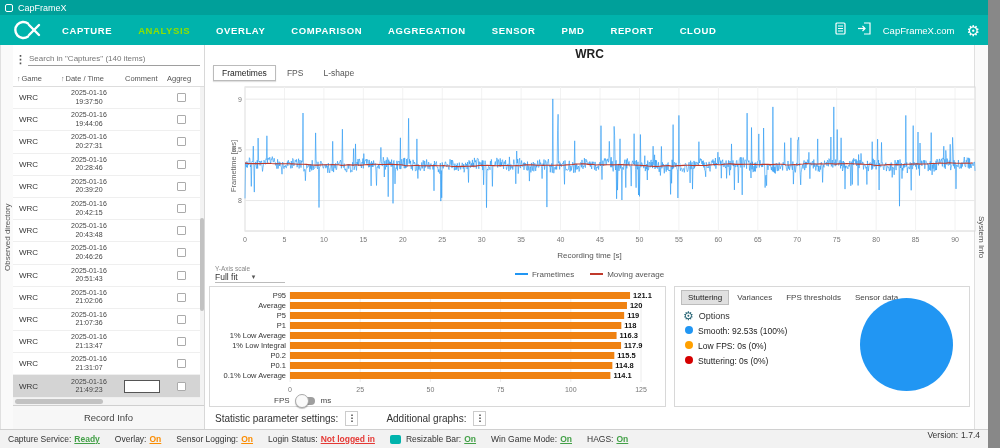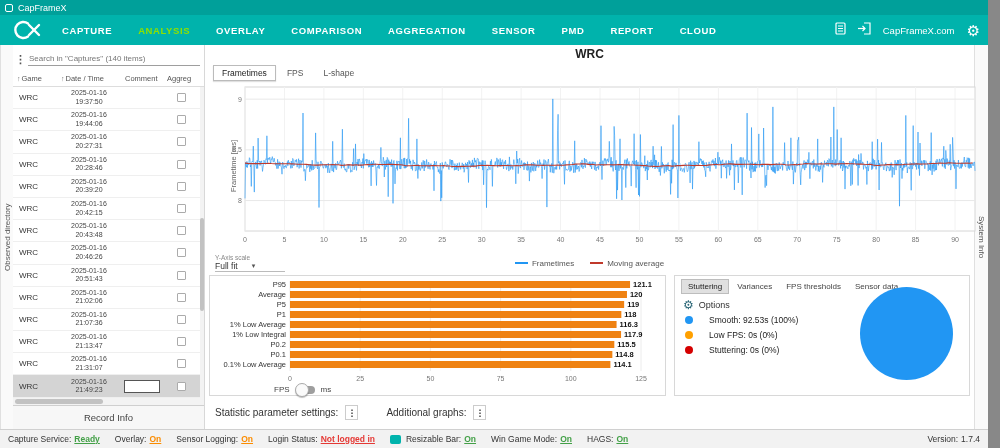--- a/index.html
+++ b/index.html
@@ -72,35 +72,35 @@
   .lower { flex:0 0 118px; display:flex; gap:8px; }
   .bar-chart-wrap { flex:0 0 457px; border:1px solid #d8d8d8; padding:1px 2px; }
   .fps-ms-row { display:flex; align-items:center; gap:6px; font-size:8px; color:#444; margin-left:62px; }
   .stutter-panel { flex:1 1 auto; border:1px solid #d8d8d8; position:relative; padding:3px 6px; }
   .stutter-tabs { display:flex; gap:2px; align-items:center; }
   .stab { font-size:8px; color:#444; padding:2px 6px; cursor:pointer; }
   .stab.active { background:#e0e0e0; border:1px solid #bdbdbd; color:#222; }
   .options-row { display:flex; align-items:center; gap:5px; margin:5px 0 4px 2px; font-size:9px; color:#333; cursor:pointer; }
   .gear-dark { font-size:12px; color:#2b6777; line-height:1; }
   .stutter-legend { display:flex; flex-direction:column; gap:5px; margin-left:4px; }
-  .sl-item { display:flex; align-items:center; gap:16px; font-size:8.5px; color:#222; }
+  .sl-item { display:flex; gap:5px; font-size:8.5px; color:#222; }
   .sl-dot { width:8px; height:8px; border-radius:50%; display:inline-block; }
   .pie { position:absolute; right:16px; top:11px; width:93px; height:93px; border-radius:50%; }
 
   .controls-row { flex:1 1 auto; display:flex; align-items:center; padding:0 6px; gap:7px; }
   .ctl-label { font-size:10px; color:#333; }
   .kebab-box { width:13px; height:15px; border:1px solid #ccc; background:#fff; color:#333; font-size:9px; font-weight:bold; display:flex; align-items:center; justify-content:center; cursor:pointer; }
   .ctl-gap { width:14px; }
   .toggles { margin-left:auto; display:flex; align-items:center; gap:8px; }
   .toggle-group { display:flex; align-items:center; gap:4px; }
   .toggle { width:19px; height:8px; border-radius:4px; background:#9e9e9e; position:relative; display:inline-block; cursor:pointer; }
   .toggle::after { content:""; position:absolute; left:-1px; top:-2.5px; width:12px; height:12px; border-radius:50%; background:#fafafa; border:1px solid #aaa; box-shadow:0 1px 1px rgba(0,0,0,.25); }
 
   
-  .statusbar { flex:0 0 19px; background:#f2f2f2; border-top:1px solid #d0d0d0; display:flex; align-items:center; font-size:8.5px; color:#333; padding:0 8px; }
+  .statusbar { flex:0 0 19px; background:#f2f2f2; border-top:1px solid #d0d0d0; display:flex; font-size:8.5px; color:#333; padding:0 8px; }
   .status-left { display:flex; align-items:center; gap:15px; }
   .st-item { display:flex; align-items:center; gap:3px; white-space:nowrap; }
   .st-value { font-weight:bold;text-decoration:underline; }
   .cx-chip { width:11px; height:9px; background:#00b3ac; border-radius:2px; display:inline-block; margin-right:2px; }
   .status-right { margin-left:auto; display:flex; gap:3px; white-space:nowrap; }
 
   svg text { font-family:"Liberation Sans", sans-serif; }
 </style>
 </head>
 <body>
@@ -387,20 +387,21 @@
             <line x1="22" y1="119.57746478873239" x2="752" y2="119.57746478873239" stroke="#e8e8e8"></line>
             <text x="19" y="122.07746478873239" font-size="7" fill="#777" text-anchor="end">8</text>
             <line x1="22" y1="68.87323943661968" x2="752" y2="68.87323943661968" stroke="#e8e8e8"></line>
             <text x="19" y="71.37323943661968" font-size="7" fill="#777" text-anchor="end">8.5</text>
             <line x1="22" y1="18.169014084506976" x2="752" y2="18.169014084506976" stroke="#e8e8e8"></line>
             <text x="19" y="20.669014084506976" font-size="7" fill="#777" text-anchor="end">9</text>
             <polyline points="22.0,117.4 22.5,81.6 23.0,84.6 23.5,86.2 23.9,80.4 24.4,86.6 24.9,82.3 25.4,83.8 25.9,81.8 26.4,76.7 26.9,77.8 27.4,85.9 27.8,84.2 28.3,105.4 28.8,81.3 29.3,80.0 29.8,80.7 30.3,65.1 30.8,84.0 31.3,111.1 31.7,84.2 32.2,83.3 32.7,80.9 33.2,85.3 33.7,87.6 34.2,79.2 34.7,87.5 35.1,57.1 35.6,79.7 36.1,80.9 36.6,80.0 37.1,84.5 37.6,80.5 38.1,81.2 38.6,79.8 39.0,84.4 39.5,90.4 40.0,86.7 40.5,84.1 41.0,79.2 41.5,80.7 42.0,82.5 42.5,83.3 42.9,77.8 43.4,78.5 43.9,54.8 44.4,81.8 44.9,77.1 45.4,77.0 45.9,78.7 46.3,78.2 46.8,76.2 47.3,80.8 47.8,82.5 48.3,77.7 48.8,78.5 49.3,75.6 49.8,78.4 50.2,81.2 50.7,80.2 51.2,77.2 51.7,80.7 52.2,81.1 52.7,84.4 53.2,82.0 53.7,87.5 54.1,87.5 54.6,78.3 55.1,87.6 55.6,84.0 56.1,80.6 56.6,85.0 57.1,81.4 57.6,83.6 58.0,85.2 58.5,86.7 59.0,93.2 59.5,81.0 60.0,81.7 60.5,86.5 61.0,87.7 61.4,85.2 61.9,86.0 62.4,84.3 62.9,86.5 63.4,86.9 63.9,83.7 64.4,80.5 64.9,84.8 65.3,79.1 65.8,82.0 66.3,81.3 66.8,82.1 67.3,84.4 67.8,87.4 68.3,80.0 68.8,84.5 69.2,87.1 69.7,77.4 70.2,78.3 70.7,85.0 71.2,84.3 71.7,83.0 72.2,78.9 72.6,79.4 73.1,80.9 73.6,78.4 74.1,86.2 74.6,82.8 75.1,82.0 75.6,77.7 76.1,87.5 76.5,83.0 77.0,79.0 77.5,83.5 78.0,86.6 78.5,79.7 79.0,81.4 79.5,80.4 80.0,32.0 80.4,82.6 80.9,90.3 81.4,88.4 81.9,88.6 82.4,99.7 82.9,88.8 83.4,87.6 83.8,84.1 84.3,86.3 84.8,86.4 85.3,85.6 85.8,83.0 86.3,83.7 86.8,90.9 87.3,83.1 87.7,87.7 88.2,83.5 88.7,89.4 89.2,79.2 89.7,87.1 90.2,89.0 90.7,84.8 91.2,87.6 91.6,87.3 92.1,86.8 92.6,51.9 93.1,78.6 93.6,82.4 94.1,86.9 94.6,87.9 95.0,80.8 95.5,88.1 96.0,126.5 96.5,86.1 97.0,86.1 97.5,80.6 98.0,80.0 98.5,82.0 98.9,83.0 99.4,82.7 99.9,86.2 100.4,87.3 100.9,85.6 101.4,83.9 101.9,83.7 102.4,83.7 102.8,87.2 103.3,83.2 103.8,86.2 104.3,85.2 104.8,91.8 105.3,82.1 105.8,87.0 106.2,89.2 106.7,91.9 107.2,87.6 107.7,86.9 108.2,82.8 108.7,86.2 109.2,90.1 109.7,60.3 110.1,83.0 110.6,91.1 111.1,83.5 111.6,84.7 112.1,87.2 112.6,82.4 113.1,88.8 113.6,88.4 114.0,84.5 114.5,80.2 115.0,82.8 115.5,83.2 116.0,82.1 116.5,82.2 117.0,80.4 117.5,79.1 117.9,81.4 118.4,87.3 118.9,78.0 119.4,48.2 119.9,83.6 120.4,86.5 120.9,86.1 121.3,82.7 121.8,88.9 122.3,89.3 122.8,87.8 123.3,90.8 123.8,91.0 124.3,85.6 124.8,84.6 125.2,83.0 125.7,87.6 126.2,83.3 126.7,83.7 127.2,85.1 127.7,91.3 128.2,89.4 128.7,90.1 129.1,90.7 129.6,81.3 130.1,85.0 130.6,67.6 131.1,88.8 131.6,85.8 132.1,85.6 132.5,62.9 133.0,85.4 133.5,89.4 134.0,81.0 134.5,83.3 135.0,78.0 135.5,85.0 136.0,79.4 136.4,77.9 136.9,80.2 137.4,84.6 137.9,84.0 138.4,87.0 138.9,81.2 139.4,82.4 139.9,77.5 140.3,87.4 140.8,72.6 141.3,83.2 141.8,80.3 142.3,79.1 142.8,79.4 143.3,78.0 143.7,82.7 144.2,78.5 144.7,78.8 145.2,83.7 145.7,86.3 146.2,78.9 146.7,86.0 147.2,81.7 147.6,82.1 148.1,104.9 148.6,80.2 149.1,86.0 149.6,81.9 150.1,85.8 150.6,79.5 151.1,83.2 151.5,84.1 152.0,84.3 152.5,82.6 153.0,91.1 153.5,104.5 154.0,86.1 154.5,85.5 154.9,86.7 155.4,83.6 155.9,87.5 156.4,87.6 156.9,82.4 157.4,78.9 157.9,66.4 158.4,80.8 158.8,83.8 159.3,85.1 159.8,81.5 160.3,76.2 160.8,79.3 161.3,96.0 161.8,80.2 162.3,88.5 162.7,85.9 163.2,78.9 163.7,86.0 164.2,76.4 164.7,77.4 165.2,115.7 165.7,78.7 166.1,83.8 166.6,80.6 167.1,82.8 167.6,80.9 168.1,85.7 168.6,78.6 169.1,85.3 169.6,82.7 170.0,122.4 170.5,80.1 171.0,79.4 171.5,85.2 172.0,102.9 172.5,88.2 173.0,86.7 173.5,87.5 173.9,79.8 174.4,89.4 174.9,80.9 175.4,80.3 175.9,81.1 176.4,80.4 176.9,88.0 177.4,56.8 177.8,88.1 178.3,84.0 178.8,78.2 179.3,84.5 179.8,84.6 180.3,81.4 180.8,77.2 181.2,87.2 181.7,76.9 182.2,87.3 182.7,84.9 183.2,86.7 183.7,78.0 184.2,85.7 184.7,77.5 185.1,77.7 185.6,37.3 186.1,82.6 186.6,78.3 187.1,82.5 187.6,79.9 188.1,87.9 188.6,87.1 189.0,83.8 189.5,89.4 190.0,78.8 190.5,81.3 191.0,82.8 191.5,81.1 192.0,82.3 192.4,90.1 192.9,89.6 193.4,89.1 193.9,57.9 194.4,87.8 194.9,97.5 195.4,83.5 195.9,88.6 196.3,85.3 196.8,86.4 197.3,89.6 197.8,88.0 198.3,86.0 198.8,81.4 199.3,87.4 199.8,84.2 200.2,79.3 200.7,83.2 201.2,90.0 201.7,79.9 202.2,86.6 202.7,83.8 203.2,85.2 203.6,78.5 204.1,82.8 204.6,84.7 205.1,87.8 205.6,81.1 206.1,82.5 206.6,86.6 207.1,88.4 207.5,83.0 208.0,82.5 208.5,84.8 209.0,84.3 209.5,85.6 210.0,88.5 210.5,83.4 211.0,109.8 211.4,80.0 211.9,84.5 212.4,82.7 212.9,82.0 213.4,80.5 213.9,85.2 214.4,86.5 214.8,86.1 215.3,90.9 215.8,88.5 216.3,91.8 216.8,92.6 217.3,82.1 217.8,120.1 218.3,89.5 218.7,116.8 219.2,81.4 219.7,84.2 220.2,87.4 220.7,84.7 221.2,85.1 221.7,84.4 222.2,80.8 222.6,80.9 223.1,83.1 223.6,85.6 224.1,85.5 224.6,83.3 225.1,84.1 225.6,87.8 226.0,88.6 226.5,83.3 227.0,78.3 227.5,80.5 228.0,83.9 228.5,79.0 229.0,87.1 229.5,79.2 229.9,80.5 230.4,83.9 230.9,84.3 231.4,89.3 231.9,82.6 232.4,86.4 232.9,89.0 233.4,84.0 233.8,88.4 234.3,82.3 234.8,86.1 235.3,89.9 235.8,88.2 236.3,81.6 236.8,85.9 237.3,85.7 237.7,88.4 238.2,85.5 238.7,85.9 239.2,81.8 239.7,83.6 240.2,87.7 240.7,83.1 241.1,91.3 241.6,88.6 242.1,85.7 242.6,81.8 243.1,84.5 243.6,83.2 244.1,88.1 244.6,81.1 245.0,86.7 245.5,101.5 246.0,79.3 246.5,82.8 247.0,80.5 247.5,86.6 248.0,84.9 248.5,82.4 248.9,85.7 249.4,78.9 249.9,85.6 250.4,81.8 250.9,86.3 251.4,76.9 251.9,81.1 252.3,81.0 252.8,79.3 253.3,87.7 253.8,80.7 254.3,77.3 254.8,77.6 255.3,77.9 255.8,87.8 256.2,80.6 256.7,83.0 257.2,83.6 257.7,81.4 258.2,81.6 258.7,85.5 259.2,79.3 259.7,89.1 260.1,79.5 260.6,103.8 261.1,85.5 261.6,83.5 262.1,79.7 262.6,83.2 263.1,89.6 263.5,126.7 264.0,89.4 264.5,88.1 265.0,89.3 265.5,85.3 266.0,86.0 266.5,86.6 267.0,88.8 267.4,80.1 267.9,84.7 268.4,78.4 268.9,85.3 269.4,105.4 269.9,84.5 270.4,84.0 270.9,84.6 271.3,84.8 271.8,83.2 272.3,80.5 272.8,84.3 273.3,81.7 273.8,76.9 274.3,78.4 274.7,86.5 275.2,78.5 275.7,80.0 276.2,83.6 276.7,85.4 277.2,77.4 277.7,85.5 278.2,81.2 278.6,84.4 279.1,79.3 279.6,78.7 280.1,83.3 280.6,87.9 281.1,80.6 281.6,80.9 282.1,83.4 282.5,79.1 283.0,84.8 283.5,88.6 284.0,86.6 284.5,83.7 285.0,82.9 285.5,84.9 285.9,90.1 286.4,75.9 286.9,83.8 287.4,88.6 287.9,83.4 288.4,86.6 288.9,87.3 289.4,85.4 289.8,88.6 290.3,83.9 290.8,78.6 291.3,82.4 291.8,83.5 292.3,85.4 292.8,102.8 293.3,80.7 293.7,70.0 294.2,82.0 294.7,78.1 295.2,92.6 295.7,85.5 296.2,79.2 296.7,77.2 297.2,86.1 297.6,87.1 298.1,82.8 298.6,79.5 299.1,83.9 299.6,85.5 300.1,84.1 300.6,81.8 301.0,88.9 301.5,81.6 302.0,84.8 302.5,82.3 303.0,84.0 303.5,88.3 304.0,89.3 304.5,80.6 304.9,89.4 305.4,87.9 305.9,84.5 306.4,100.1 306.9,87.6 307.4,85.6 307.9,91.4 308.4,81.9 308.8,83.2 309.3,89.7 309.8,85.1 310.3,81.0 310.8,90.3 311.3,86.6 311.8,82.2 312.2,84.8 312.7,89.9 313.2,83.8 313.7,86.3 314.2,84.0 314.7,79.6 315.2,85.0 315.7,86.5 316.1,85.6 316.6,78.6 317.1,83.6 317.6,81.6 318.1,83.0 318.6,87.4 319.1,97.6 319.6,85.6 320.0,82.6 320.5,84.6 321.0,78.5 321.5,88.6 322.0,84.7 322.5,79.5 323.0,80.5 323.4,82.7 323.9,126.1 324.4,82.5 324.9,80.4 325.4,78.1 325.9,83.9 326.4,85.5 326.9,83.9 327.3,91.3 327.8,84.2 328.3,85.7 328.8,82.3 329.3,91.7 329.8,17.9 330.3,84.3 330.8,92.2 331.2,89.2 331.7,86.4 332.2,86.0 332.7,88.4 333.2,85.2 333.7,88.5 334.2,81.2 334.6,49.2 335.1,33.3 335.6,82.2 336.1,80.3 336.6,88.4 337.1,81.7 337.6,85.0 338.1,83.3 338.5,85.6 339.0,83.1 339.5,82.5 340.0,83.0 340.5,80.3 341.0,88.6 341.5,103.3 342.0,79.4 342.4,85.6 342.9,89.3 343.4,88.6 343.9,88.2 344.4,89.3 344.9,89.1 345.4,88.6 345.8,83.7 346.3,79.8 346.8,90.5 347.3,90.3 347.8,84.7 348.3,89.5 348.8,86.2 349.3,84.7 349.7,81.2 350.2,83.6 350.7,91.8 351.2,84.1 351.7,59.8 352.2,91.5 352.7,84.0 353.2,88.5 353.6,82.9 354.1,84.8 354.6,88.2 355.1,86.3 355.6,85.0 356.1,90.5 356.6,88.5 357.1,83.7 357.5,81.6 358.0,81.8 358.5,86.3 359.0,78.9 359.5,85.8 360.0,87.9 360.5,85.0 360.9,85.7 361.4,77.1 361.9,84.4 362.4,86.7 362.9,78.0 363.4,80.5 363.9,79.7 364.4,82.6 364.8,83.6 365.3,82.2 365.8,81.5 366.3,83.7 366.8,80.4 367.3,85.7 367.8,81.6 368.3,85.3 368.7,88.0 369.2,80.6 369.7,82.7 370.2,81.2 370.7,80.9 371.2,86.0 371.7,88.7 372.1,80.9 372.6,86.7 373.1,89.9 373.6,85.9 374.1,86.7 374.6,86.8 375.1,84.6 375.6,88.5 376.0,84.7 376.5,82.1 377.0,81.1 377.5,85.0 378.0,44.7 378.5,87.4 379.0,98.6 379.5,82.5 379.9,79.6 380.4,84.8 380.9,83.8 381.4,77.5 381.9,79.4 382.4,77.5 382.9,82.9 383.3,83.9 383.8,78.6 384.3,79.5 384.8,77.8 385.3,81.3 385.8,79.3 386.3,60.3 386.8,75.8 387.2,77.3 387.7,86.2 388.2,76.2 388.7,86.2 389.2,80.3 389.7,87.7 390.2,90.4 390.7,86.3 391.1,45.4 391.6,54.2 392.1,79.4 392.6,89.0 393.1,79.3 393.6,117.8 394.1,84.2 394.5,109.1 395.0,89.0 395.5,82.9 396.0,89.9 396.5,84.7 397.0,57.8 397.5,87.4 398.0,83.9 398.4,86.8 398.9,119.0 399.4,86.3 399.9,86.9 400.4,88.5 400.9,82.5 401.4,82.1 401.9,78.7 402.3,88.0 402.8,106.6 403.3,78.7 403.8,87.4 404.3,77.4 404.8,80.0 405.3,83.9 405.7,81.1 406.2,80.5 406.7,85.2 407.2,85.7 407.7,85.5 408.2,105.1 408.7,84.5 409.2,81.2 409.6,79.8 410.1,81.1 410.6,83.0 411.1,52.7 411.6,83.9 412.1,79.8 412.6,88.7 413.1,106.7 413.5,79.1 414.0,85.5 414.5,88.3 415.0,80.8 415.5,114.0 416.0,85.4 416.5,115.4 416.9,91.2 417.4,53.5 417.9,86.3 418.4,81.8 418.9,81.6 419.4,84.0 419.9,84.2 420.4,84.8 420.8,87.2 421.3,83.4 421.8,74.7 422.3,90.1 422.8,85.9 423.3,88.1 423.8,83.0 424.3,99.0 424.7,79.6 425.2,89.2 425.7,87.6 426.2,81.0 426.7,81.8 427.2,86.3 427.7,80.3 428.2,78.9 428.6,85.0 429.1,81.0 429.6,87.1 430.1,65.2 430.6,83.3 431.1,84.0 431.6,73.8 432.0,88.0 432.5,79.0 433.0,86.8 433.5,79.4 434.0,85.3 434.5,87.5 435.0,84.6 435.5,81.3 435.9,90.4 436.4,90.9 436.9,85.6 437.4,94.5 437.9,86.4 438.4,65.4 438.9,87.3 439.4,81.3 439.8,84.3 440.3,83.0 440.8,85.5 441.3,92.3 441.8,84.3 442.3,83.7 442.8,87.9 443.2,90.7 443.7,83.5 444.2,88.9 444.7,82.5 445.2,81.5 445.7,89.9 446.2,89.3 446.7,90.0 447.1,88.9 447.6,113.4 448.1,85.8 448.6,102.3 449.1,78.8 449.6,88.2 450.1,43.6 450.6,87.3 451.0,84.3 451.5,81.3 452.0,82.5 452.5,85.8 453.0,81.8 453.5,83.9 454.0,88.6 454.4,88.8 454.9,117.0 455.4,88.3 455.9,34.4 456.4,82.0 456.9,82.6 457.4,89.7 457.9,87.4 458.3,87.1 458.8,87.1 459.3,90.5 459.8,89.3 460.3,88.1 460.8,87.4 461.3,91.4 461.8,87.1 462.2,82.5 462.7,82.4 463.2,83.6 463.7,86.6 464.2,90.7 464.7,90.4 465.2,88.4 465.6,82.9 466.1,81.2 466.6,85.6 467.1,101.9 467.6,79.7 468.1,88.2 468.6,84.3 469.1,81.3 469.5,108.1 470.0,86.9 470.5,87.6 471.0,79.9 471.5,87.3 472.0,80.8 472.5,85.1 473.0,83.7 473.4,81.2 473.9,81.4 474.4,82.6 474.9,81.6 475.4,84.4 475.9,60.7 476.4,82.0 476.8,80.2 477.3,77.5 477.8,79.3 478.3,78.2 478.8,82.9 479.3,79.9 479.8,84.1 480.3,79.6 480.7,86.4 481.2,81.6 481.7,89.3 482.2,89.7 482.7,95.8 483.2,81.3 483.7,83.7 484.2,86.8 484.6,86.3 485.1,85.8 485.6,86.8 486.1,80.8 486.6,88.3 487.1,90.4 487.6,85.2 488.1,83.2 488.5,80.1 489.0,79.6 489.5,81.5 490.0,78.4 490.5,84.2 491.0,79.9 491.5,84.9 491.9,85.1 492.4,77.0 492.9,87.7 493.4,82.0 493.9,83.8 494.4,81.8 494.9,71.2 495.4,83.4 495.8,80.7 496.3,76.2 496.8,79.3 497.3,83.1 497.8,79.6 498.3,97.2 498.8,80.5 499.3,80.3 499.7,78.7 500.2,85.6 500.7,85.6 501.2,81.9 501.7,85.6 502.2,85.8 502.7,87.1 503.1,79.5 503.6,97.4 504.1,83.7 504.6,83.0 505.1,85.9 505.6,79.3 506.1,86.6 506.6,94.3 507.0,80.0 507.5,89.1 508.0,86.6 508.5,62.9 509.0,83.7 509.5,84.3 510.0,79.4 510.5,85.1 510.9,82.7 511.4,108.9 511.9,83.9 512.4,85.9 512.9,85.7 513.4,79.8 513.9,79.3 514.3,85.7 514.8,83.7 515.3,101.9 515.8,87.2 516.3,78.6 516.8,78.1 517.3,76.3 517.8,86.5 518.2,76.3 518.7,84.6 519.2,113.9 519.7,78.5 520.2,76.5 520.7,79.7 521.2,86.3 521.7,80.2 522.1,78.7 522.6,79.4 523.1,79.9 523.6,87.7 524.1,32.1 524.6,79.3 525.1,79.4 525.5,81.2 526.0,79.6 526.5,89.5 527.0,85.0 527.5,81.8 528.0,97.0 528.5,46.5 529.0,88.3 529.4,80.7 529.9,91.1 530.4,90.7 530.9,85.1 531.4,90.3 531.9,81.8 532.4,90.5 532.9,81.5 533.3,87.0 533.8,87.0 534.3,83.6 534.8,80.0 535.3,79.6 535.8,52.9 536.3,86.5 536.7,79.7 537.2,79.2 537.7,84.2 538.2,82.9 538.7,86.1 539.2,83.4 539.7,85.9 540.2,80.5 540.6,47.0 541.1,81.9 541.6,85.4 542.1,106.6 542.6,95.2 543.1,94.1 543.6,104.7 544.1,83.2 544.5,85.1 545.0,88.9 545.5,84.8 546.0,83.4 546.5,84.7 547.0,84.1 547.5,83.9 548.0,87.0 548.4,89.0 548.9,85.9 549.4,90.3 549.9,25.9 550.4,90.8 550.9,84.0 551.4,91.7 551.8,86.1 552.3,92.5 552.8,83.3 553.3,82.1 553.8,86.9 554.3,90.1 554.8,82.8 555.3,87.4 555.7,89.6 556.2,81.4 556.7,84.1 557.2,87.9 557.7,86.0 558.2,84.9 558.7,83.7 559.2,83.1 559.6,89.4 560.1,81.3 560.6,82.2 561.1,83.4 561.6,61.6 562.1,83.2 562.6,84.7 563.0,84.2 563.5,88.2 564.0,89.8 564.5,89.0 565.0,80.0 565.5,87.6 566.0,84.4 566.5,89.1 566.9,86.8 567.4,85.5 567.9,56.8 568.4,83.7 568.9,86.1 569.4,88.9 569.9,80.5 570.4,103.1 570.8,91.1 571.3,90.0 571.8,84.2 572.3,91.4 572.8,88.1 573.3,84.0 573.8,81.9 574.2,84.9 574.7,59.1 575.2,59.1 575.7,56.2 576.2,84.8 576.7,82.5 577.2,93.4 577.7,103.9 578.1,91.8 578.6,88.3 579.1,85.7 579.6,83.6 580.1,87.5 580.6,82.0 581.1,79.4 581.6,89.1 582.0,87.6 582.5,80.8 583.0,86.9 583.5,81.2 584.0,83.6 584.5,78.7 585.0,79.4 585.4,82.4 585.9,71.3 586.4,83.9 586.9,97.7 587.4,82.6 587.9,81.5 588.4,84.0 588.9,84.2 589.3,80.6 589.8,80.0 590.3,87.4 590.8,78.5 591.3,85.8 591.8,82.3 592.3,83.7 592.8,89.5 593.2,86.5 593.7,83.1 594.2,85.7 594.7,57.9 595.2,90.4 595.7,85.0 596.2,89.6 596.6,90.7 597.1,84.7 597.6,88.5 598.1,81.6 598.6,81.1 599.1,85.6 599.6,101.4 600.1,86.4 600.5,83.8 601.0,86.4 601.5,79.6 602.0,82.8 602.5,82.4 603.0,83.3 603.5,81.3 604.0,84.8 604.4,79.2 604.9,80.5 605.4,85.3 605.9,77.6 606.4,78.1 606.9,82.8 607.4,83.1 607.9,56.0 608.3,85.4 608.8,82.7 609.3,79.0 609.8,86.5 610.3,82.1 610.8,25.9 611.3,82.5 611.7,81.6 612.2,85.2 612.7,78.5 613.2,84.3 613.7,82.3 614.2,48.5 614.7,79.1 615.2,81.7 615.6,84.4 616.1,83.6 616.6,81.0 617.1,79.2 617.6,87.4 618.1,56.8 618.6,85.0 619.1,80.4 619.5,90.0 620.0,88.2 620.5,80.0 621.0,86.5 621.5,81.5 622.0,108.1 622.5,84.8 622.9,87.2 623.4,84.8 623.9,85.5 624.4,86.4 624.9,87.9 625.4,84.3 625.9,84.3 626.4,85.4 626.8,80.1 627.3,85.7 627.8,104.8 628.3,81.2 628.8,80.6 629.3,103.5 629.8,78.7 630.3,84.0 630.7,77.3 631.2,80.2 631.7,79.7 632.2,78.4 632.7,82.8 633.2,78.4 633.7,85.0 634.1,79.7 634.6,84.9 635.1,104.5 635.6,73.5 636.1,87.1 636.6,80.1 637.1,79.0 637.6,82.8 638.0,72.4 638.5,79.8 639.0,82.8 639.5,81.1 640.0,81.0 640.5,88.4 641.0,84.0 641.5,84.2 641.9,83.2 642.4,84.7 642.9,87.4 643.4,86.1 643.9,103.5 644.4,79.9 644.9,84.5 645.3,90.1 645.8,86.0 646.3,84.2 646.8,81.8 647.3,81.9 647.8,81.8 648.3,82.2 648.8,88.8 649.2,60.7 649.7,87.7 650.2,77.8 650.7,82.1 651.2,85.6 651.7,79.1 652.2,83.8 652.7,83.7 653.1,88.4 653.6,81.9 654.1,80.8 654.6,58.1 655.1,84.7 655.6,79.0 656.1,109.0 656.5,82.2 657.0,85.8 657.5,85.8 658.0,86.0 658.5,61.4 659.0,82.1 659.5,81.8 660.0,84.6 660.4,87.3 660.9,88.9 661.4,83.9 661.9,84.3 662.4,83.0 662.9,81.7 663.4,90.1 663.9,87.2 664.3,85.3 664.8,84.8 665.3,86.9 665.8,86.5 666.3,90.1 666.8,87.4 667.3,82.7 667.8,89.5 668.2,81.5 668.7,82.3 669.2,96.4 669.7,86.0 670.2,87.2 670.7,87.0 671.2,93.8 671.6,84.7 672.1,79.2 672.6,85.5 673.1,89.1 673.6,81.7 674.1,84.6 674.6,79.0 675.1,84.4 675.5,79.3 676.0,84.1 676.5,125.2 677.0,78.4 677.5,87.0 678.0,83.1 678.5,82.2 679.0,97.6 679.4,86.9 679.9,89.5 680.4,83.6 680.9,87.2 681.4,82.6 681.9,86.2 682.4,81.0 682.8,34.4 683.3,85.5 683.8,81.4 684.3,92.0 684.8,86.6 685.3,86.2 685.8,85.9 686.3,88.0 686.7,87.9 687.2,81.4 687.7,88.2 688.2,109.3 688.7,82.1 689.2,88.0 689.7,87.6 690.2,44.6 690.6,84.6 691.1,81.2 691.6,83.6 692.1,83.0 692.6,85.6 693.1,81.9 693.6,88.5 694.0,82.6 694.5,83.5 695.0,51.0 695.5,87.6 696.0,83.8 696.5,94.6 697.0,62.0 697.5,79.2 697.9,82.7 698.4,79.7 698.9,84.9 699.4,80.9 699.9,80.4 700.4,79.3 700.9,82.8 701.4,79.2 701.8,87.8 702.3,80.2 702.8,79.6 703.3,80.5 703.8,82.3 704.3,83.7 704.8,82.1 705.2,90.1 705.7,83.4 706.2,86.1 706.7,88.9 707.2,80.4 707.7,89.6 708.2,51.6 708.7,83.7 709.1,93.9 709.6,83.5 710.1,87.6 710.6,81.8 711.1,90.5 711.6,82.8 712.1,84.0 712.6,89.3 713.0,79.7 713.5,89.0 714.0,78.1 714.5,80.1 715.0,81.6 715.5,84.3 716.0,80.2 716.4,77.9 716.9,81.9 717.4,79.9 717.9,79.8 718.4,77.8 718.9,81.7 719.4,85.4 719.9,76.9 720.3,78.3 720.8,65.2 721.3,86.5 721.8,78.3 722.3,87.8 722.8,69.4 723.3,76.5 723.8,83.6 724.2,77.6 724.7,81.8 725.2,84.5 725.7,84.2 726.2,79.6 726.7,83.7 727.2,63.3 727.7,89.1 728.1,85.9 728.6,85.2 729.1,83.5 729.6,56.4 730.1,68.6 730.6,85.2 731.1,79.2 731.5,87.5 732.0,81.1 732.5,83.7 733.0,107.9 733.5,83.9 734.0,83.9 734.5,85.2 735.0,85.9 735.4,79.0 735.9,84.9 736.4,87.4 736.9,87.1 737.4,87.1 737.9,82.1 738.4,87.4 738.9,81.5 739.3,85.6 739.8,82.0 740.3,82.1 740.8,79.7 741.3,76.0 741.8,84.7 742.3,85.7 742.7,85.9 743.2,79.3 743.7,80.8 744.2,76.7 744.7,77.2 745.2,86.7 745.7,76.8 746.2,87.7 746.6,77.5 747.1,86.6 747.6,83.0 748.1,87.0 748.6,84.5 749.1,82.0 749.6,82.6 750.1,84.9 750.5,82.5 751.0,81.0 751.5,81.1 752.0,89.9 " fill="none" stroke="#2196f3" stroke-width="0.6"></polyline>
             <polyline points="22.0,82.1 24.9,82.4 27.8,82.6 30.8,82.6 33.7,82.6 36.6,82.6 39.5,82.5 42.5,82.5 45.4,82.2 48.3,82.5 51.2,82.7 54.1,82.8 57.1,82.7 60.0,82.8 62.9,82.8 65.8,82.8 68.8,82.9 71.7,83.0 74.6,83.2 77.5,83.3 80.4,83.3 83.4,83.4 86.3,83.7 89.2,84.0 92.1,84.1 95.0,84.1 98.0,83.9 100.9,83.7 103.8,83.8 106.7,83.7 109.7,83.6 112.6,83.8 115.5,83.8 118.4,84.4 121.3,84.2 124.3,83.9 127.2,83.9 130.1,84.1 133.0,83.7 136.0,84.1 138.9,84.1 141.8,83.8 144.7,83.6 147.6,83.7 150.6,83.2 153.5,83.3 156.4,83.5 159.3,83.5 162.3,83.5 165.2,83.4 168.1,83.3 171.0,83.5 173.9,83.6 176.9,83.8 179.8,84.0 182.7,84.7 185.6,84.7 188.6,84.7 191.5,84.5 194.4,84.4 197.3,84.7 200.2,84.7 203.2,84.7 206.1,84.9 209.0,84.5 211.9,84.6 214.8,84.7 217.8,84.7 220.7,84.6 223.6,85.0 226.5,85.0 229.5,85.5 232.4,85.5 235.3,85.6 238.2,85.4 241.1,85.4 244.1,85.3 247.0,85.2 249.9,85.1 252.8,85.1 255.8,84.5 258.7,84.4 261.6,84.5 264.5,84.4 267.4,84.5 270.4,84.6 273.3,84.7 276.2,84.6 279.1,84.6 282.1,84.5 285.0,84.5 287.9,84.8 290.8,84.8 293.7,84.6 296.7,84.8 299.6,84.2 302.5,83.7 305.4,83.9 308.4,83.8 311.3,84.0 314.2,84.2 317.1,84.2 320.0,84.4 323.0,84.3 325.9,84.3 328.8,84.2 331.7,84.2 334.6,84.1 337.6,84.2 340.5,84.3 343.4,83.9 346.3,83.7 349.3,83.5 352.2,83.1 355.1,83.0 358.0,82.9 360.9,82.7 363.9,83.1 366.8,83.6 369.7,83.3 372.6,84.0 375.6,83.7 378.5,83.8 381.4,83.9 384.3,83.8 387.2,83.8 390.2,83.9 393.1,83.8 396.0,83.6 398.9,83.6 401.9,83.9 404.8,83.8 407.7,84.0 410.6,84.0 413.5,84.3 416.5,84.2 419.4,84.6 422.3,84.5 425.2,85.0 428.2,85.3 431.1,85.4 434.0,85.5 436.9,85.2 439.8,84.9 442.8,84.8 445.7,84.6 448.6,85.1 451.5,85.0 454.4,84.6 457.4,84.6 460.3,84.4 463.2,84.2 466.1,84.3 469.1,84.5 472.0,84.6 474.9,84.3 477.8,84.5 480.7,84.5 483.7,84.4 486.6,83.9 489.5,83.8 492.4,83.3 495.4,83.7 498.3,83.6 501.2,83.2 504.1,83.0 507.0,82.9 510.0,83.1 512.9,83.4 515.8,83.3 518.7,83.4 521.7,83.3 524.6,83.3 527.5,83.3 530.4,83.4 533.3,83.5 536.3,83.7 539.2,83.4 542.1,83.4 545.0,83.4 548.0,83.6 550.9,83.4 553.8,83.2 556.7,83.2 559.6,83.2 562.6,83.7 565.5,84.0 568.4,83.8 571.3,83.6 574.2,83.7 577.2,83.3 580.1,83.0 583.0,82.5 585.9,82.7 588.9,83.0 591.8,83.0 594.7,83.0 597.6,82.8 600.5,83.0 603.5,82.7 606.4,82.8 609.3,82.8 612.2,83.1 615.2,82.9 618.1,82.8 621.0,82.7 623.9,82.6 626.8,82.8 629.8,82.8 632.7,83.0 635.6,83.1 638.5,83.0 641.5,83.3 644.4,83.5 647.3,83.4 650.2,84.0 653.1,84.5 656.1,84.4 659.0,84.0 661.9,83.9 664.8,83.6 667.8,83.5 670.7,83.7 673.6,83.5 676.5,83.8 679.4,83.7 682.4,83.3 685.3,83.2 688.2,83.1 691.1,83.0 694.0,82.8 697.0,83.1 699.9,83.0 702.8,83.0 705.7,82.8 708.7,82.5 711.6,82.5 714.5,82.2 717.4,82.1 720.3,82.3 723.3,82.1 726.2,81.8 729.1,82.0 732.0,82.2 735.0,82.2 737.9,82.2 740.8,82.3 743.7,82.1 746.6,82.2 749.6,81.9 " fill="none" stroke="#c0392b" stroke-width="1.1"></polyline>
           </svg>
       </div>
+      <div class="xlabel-row">Recording time [s]</div>
 
       <div class="under-row">
         <div class="line-legend">
             <span class="lg-item">
               <span class="lg-line" style="background:#2196f3"></span>
               <span>Frametimes</span>
             </span>
             <span class="lg-item">
               <span class="lg-line" style="background:#c0392b"></span>
               <span>Moving average</span>

